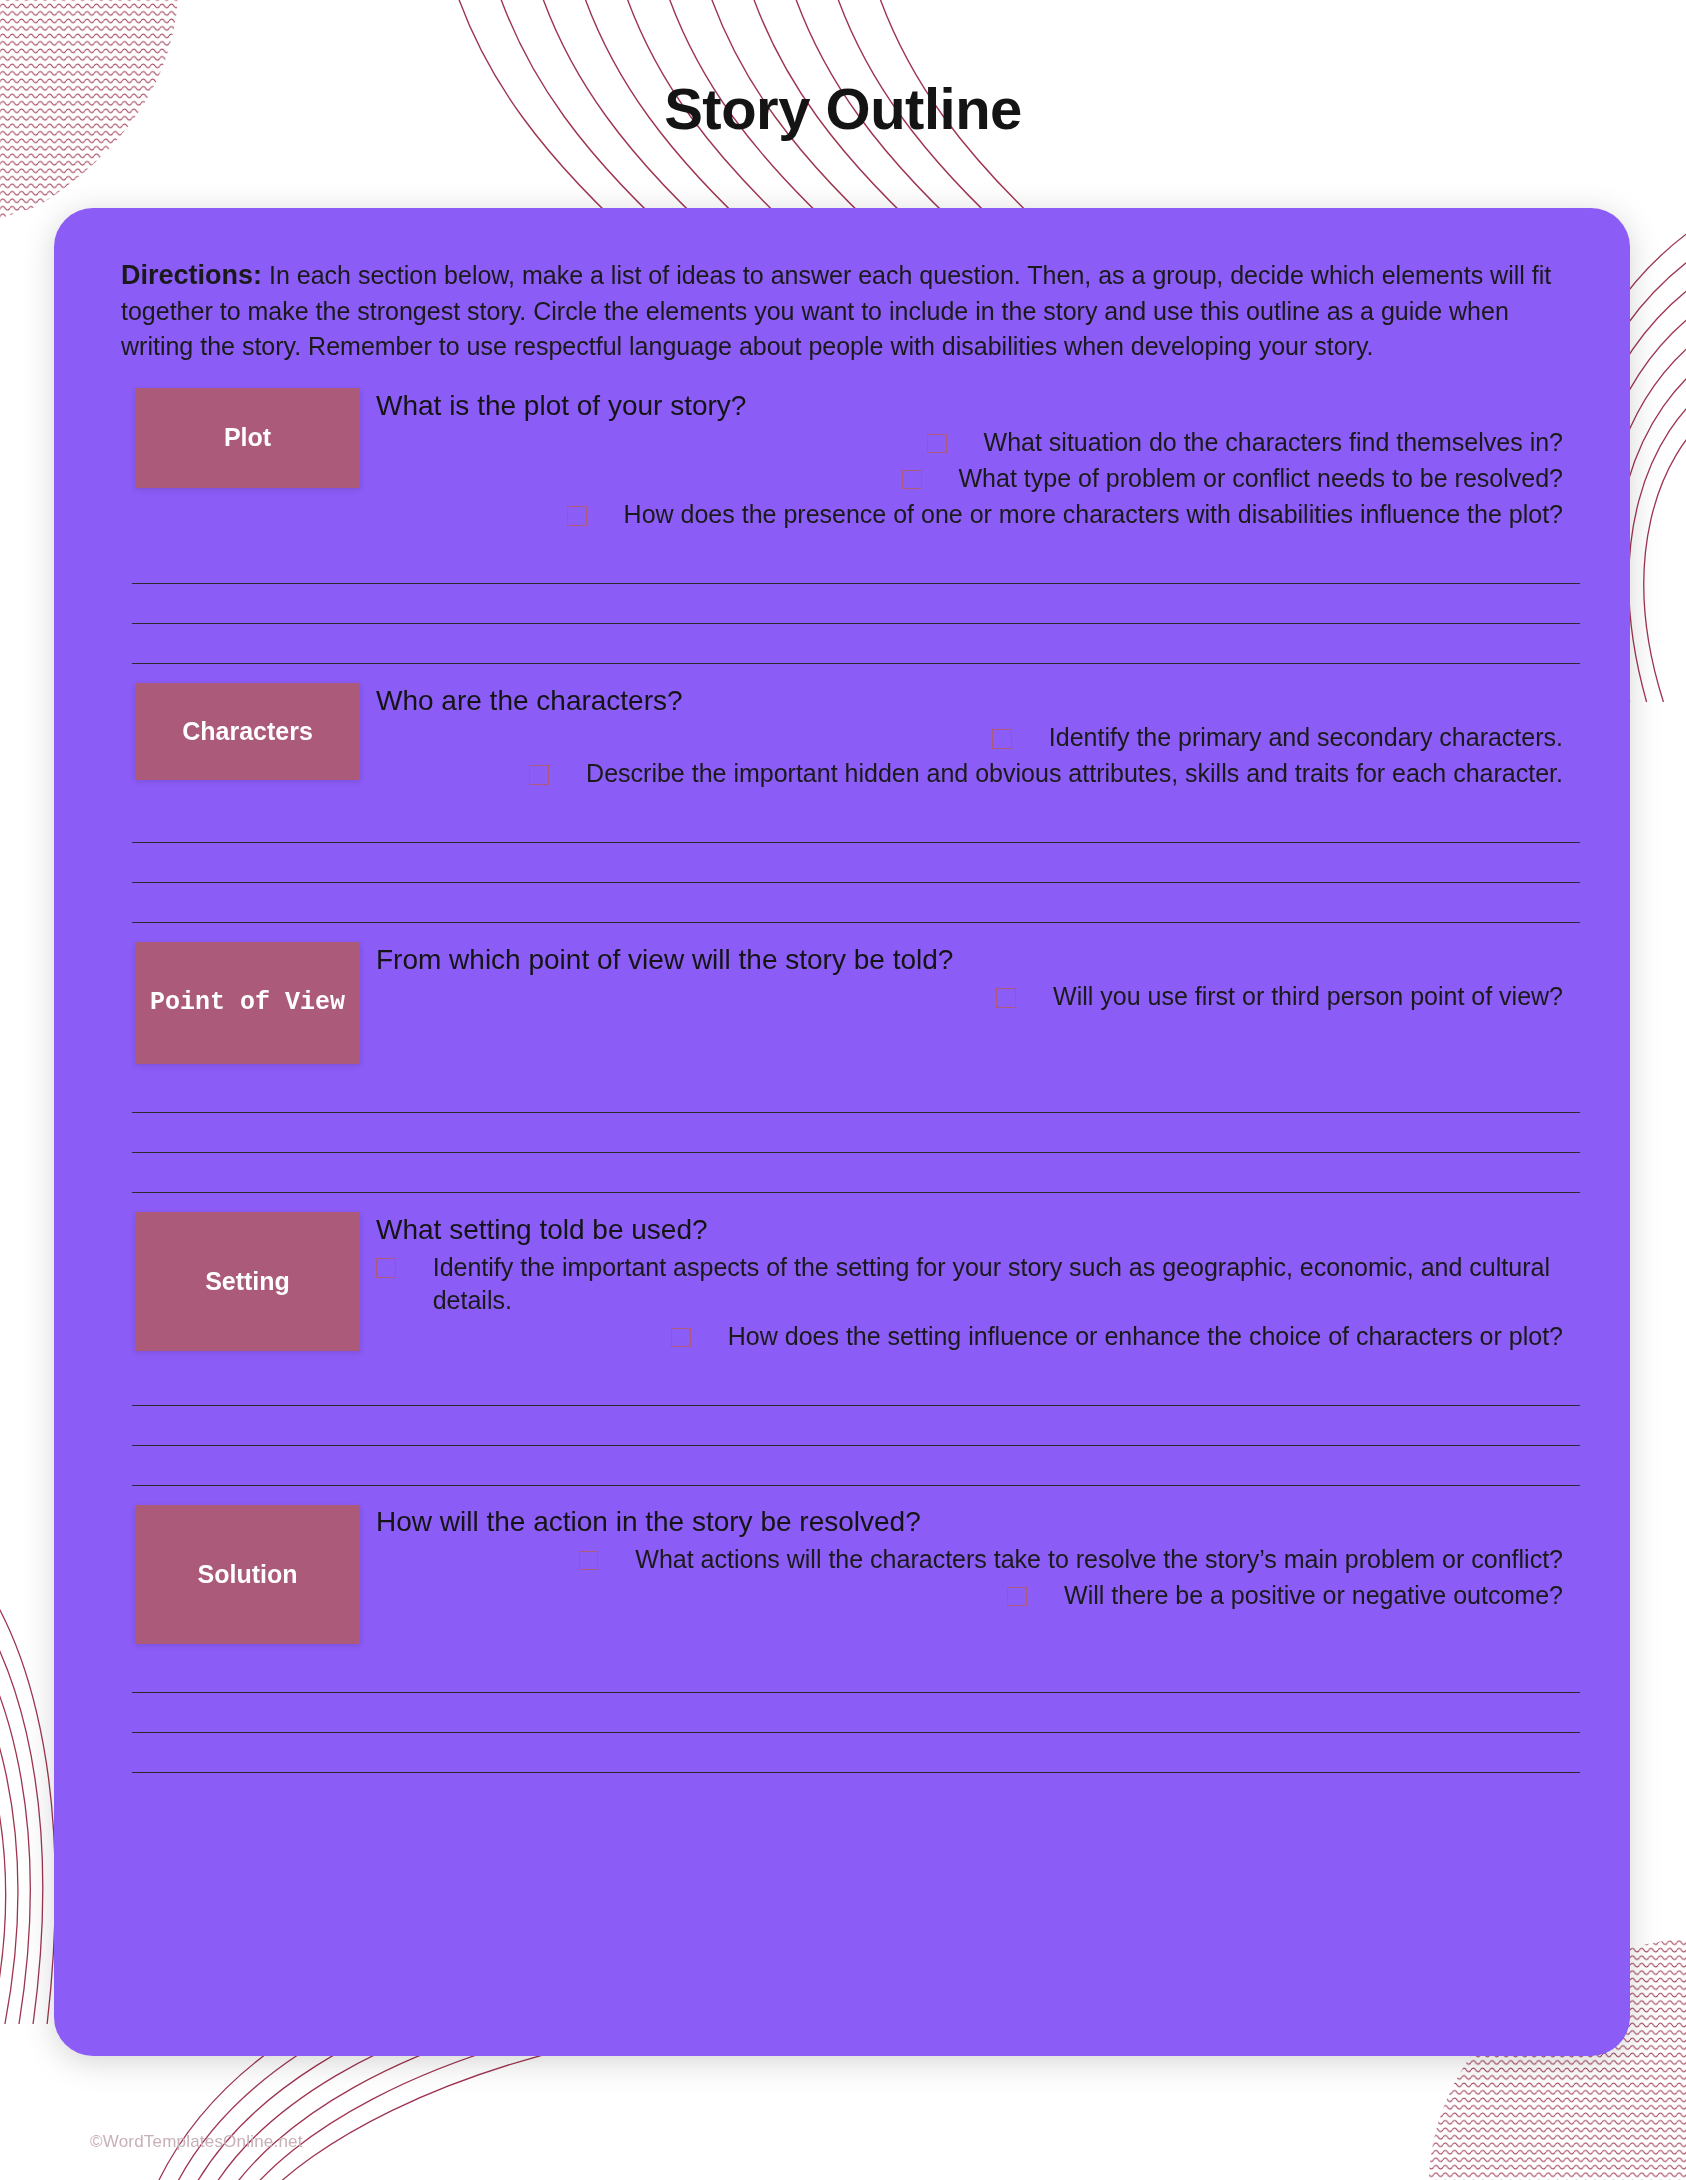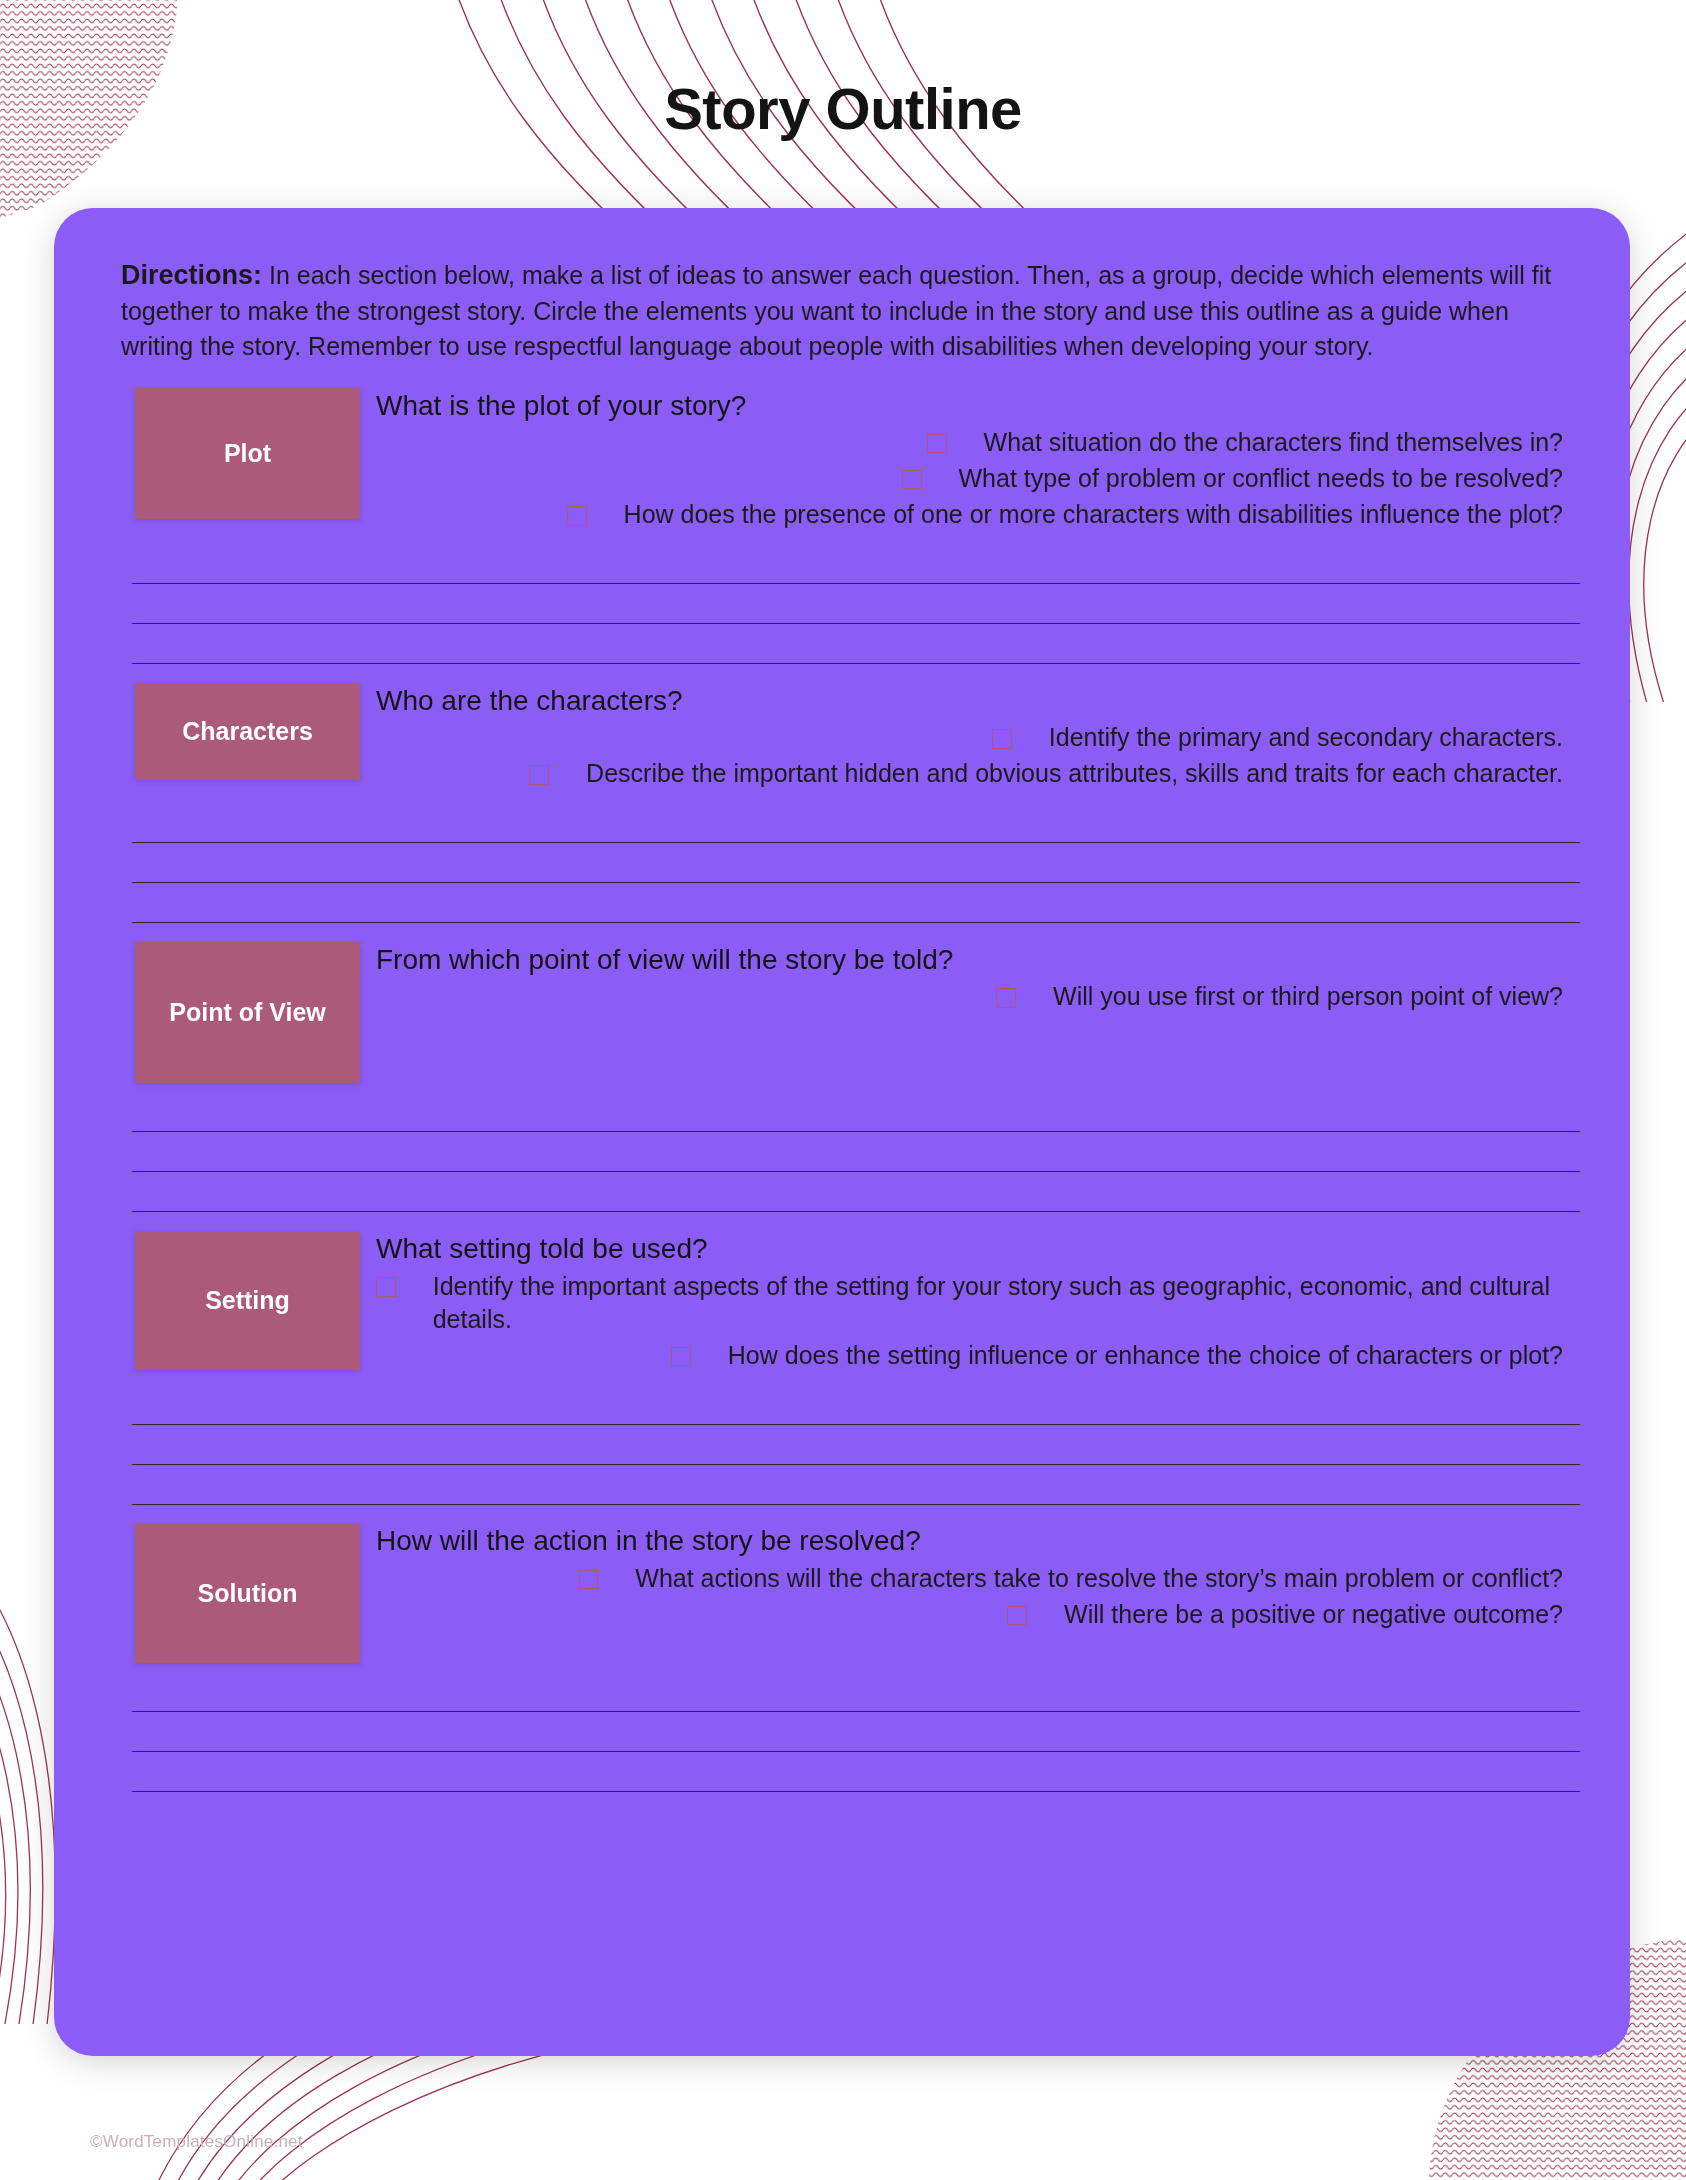--- a/index.html
+++ b/index.html
@@ -78,23 +78,23 @@
     color: #ffffff;
     font-size: 25px;
     font-weight: bold;
     display: flex;
     align-items: center;
     justify-content: center;
     text-align: center;
     line-height: 1.22;
     box-shadow: 0 1.9px 5.6px rgba(0,0,0,0.13);
   }
-  .badge.h1 { height: 131px; }
+  .badge.h1 { height: 100px; }
   .badge.h2 { height: 97px; }
-  .badge.h3 { height: 141px; }
+  .badge.h3 { height: 122px; font-family: Liberation Mono, monospace; }
   .badge.h4 { height: 139px; }
   .badge.h5 { height: 139px; }
 
   .qcol { flex: 1; padding-left: 30px; padding-top: 1.9px; }
 
   .qhead {
     font-size: 28px;
     font-weight: normal;
     color: #141414;
     margin-bottom: 4.7px;

